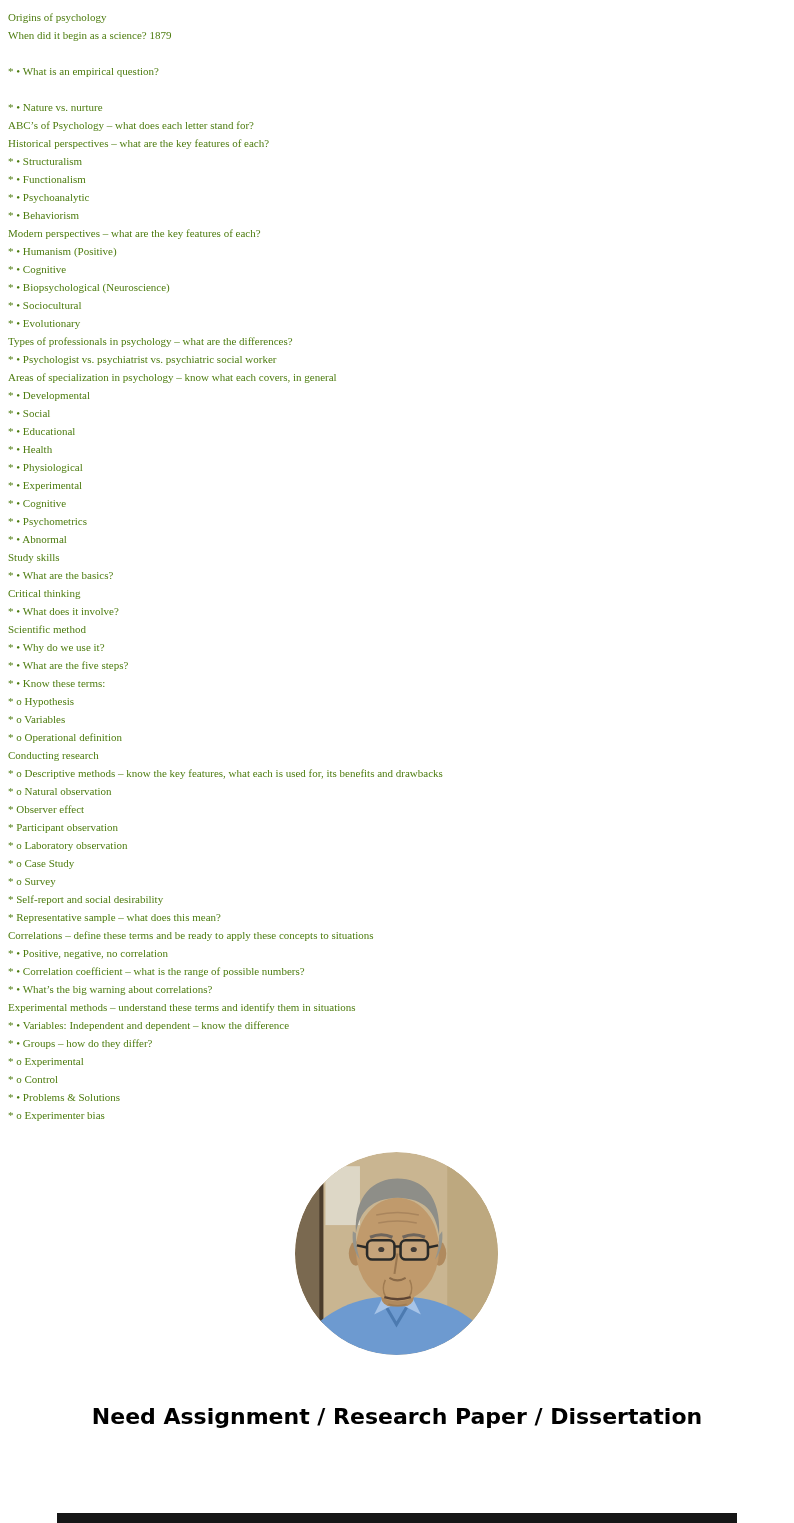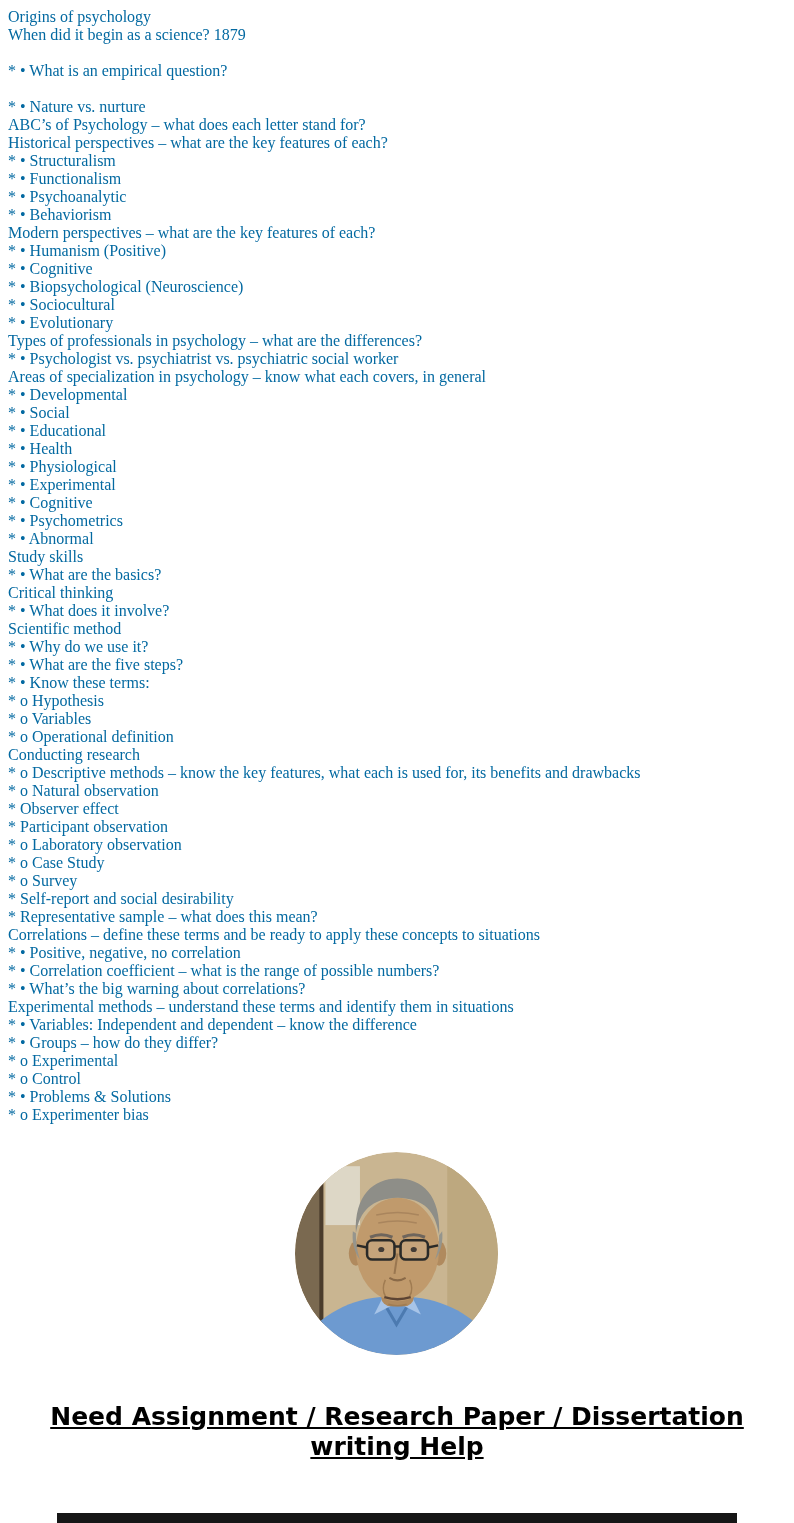--- a/index.html
+++ b/index.html
@@ -10,23 +10,23 @@
     background: #ffffff;
     position: relative;
     overflow: hidden;
     font-family: "Liberation Serif", serif;
   }
   .study-text {
     position: absolute;
     left: 8px;
     top: 8px;
     width: 778px;
-    font-size: 16px;
+    font-size: 11px;
     line-height: 18px;
-    color: #0369a1;
+    color: #4d7c0f;
     white-space: pre;
     font-family: Liberation Serif, serif;
   }
   .study-text .line { height: 18px; }
   .avatar-wrap {
     position: absolute;
     left: 295px;
     top: 1152px;
     width: 203px;
     height: 203px;
@@ -39,24 +39,23 @@
     top: 1402px;
     left: 0;
     width: 794px;
     text-align: center;
     font-family: "DejaVu Sans", sans-serif;
     font-weight: bold;
     color: #000000;
   }
   .footer-heading div,
   .footer-contact {
-    font-size: 25px;
+    font-size: 22px;
     line-height: 30px;
     white-space: nowrap;
-    text-decoration: underline;
   }
   .bottom-bar {
     position: absolute;
     left: 57px;
     top: 1513px;
     width: 680px;
     height: 10px;
     background: #161616;
   }
 </style>
@@ -126,19 +125,18 @@
 
         <path d="M88,143 Q101,147 114,143" fill="none" stroke="#5d4433" stroke-width="2.5"></path>
         <path d="M92,150 Q101,153 110,150" fill="none" stroke="#a07c52" stroke-width="1.5"></path>
       </g>
     </svg>
   </div>
 
   <div class="footer">
     <div class="footer-heading">
       <div>Need Assignment / Research Paper / Dissertation</div>
-      <div>writing Help</div>
     </div>
   </div>
 
   <div class="bottom-bar"></div>
 
 </div>
 
 </body></html>

